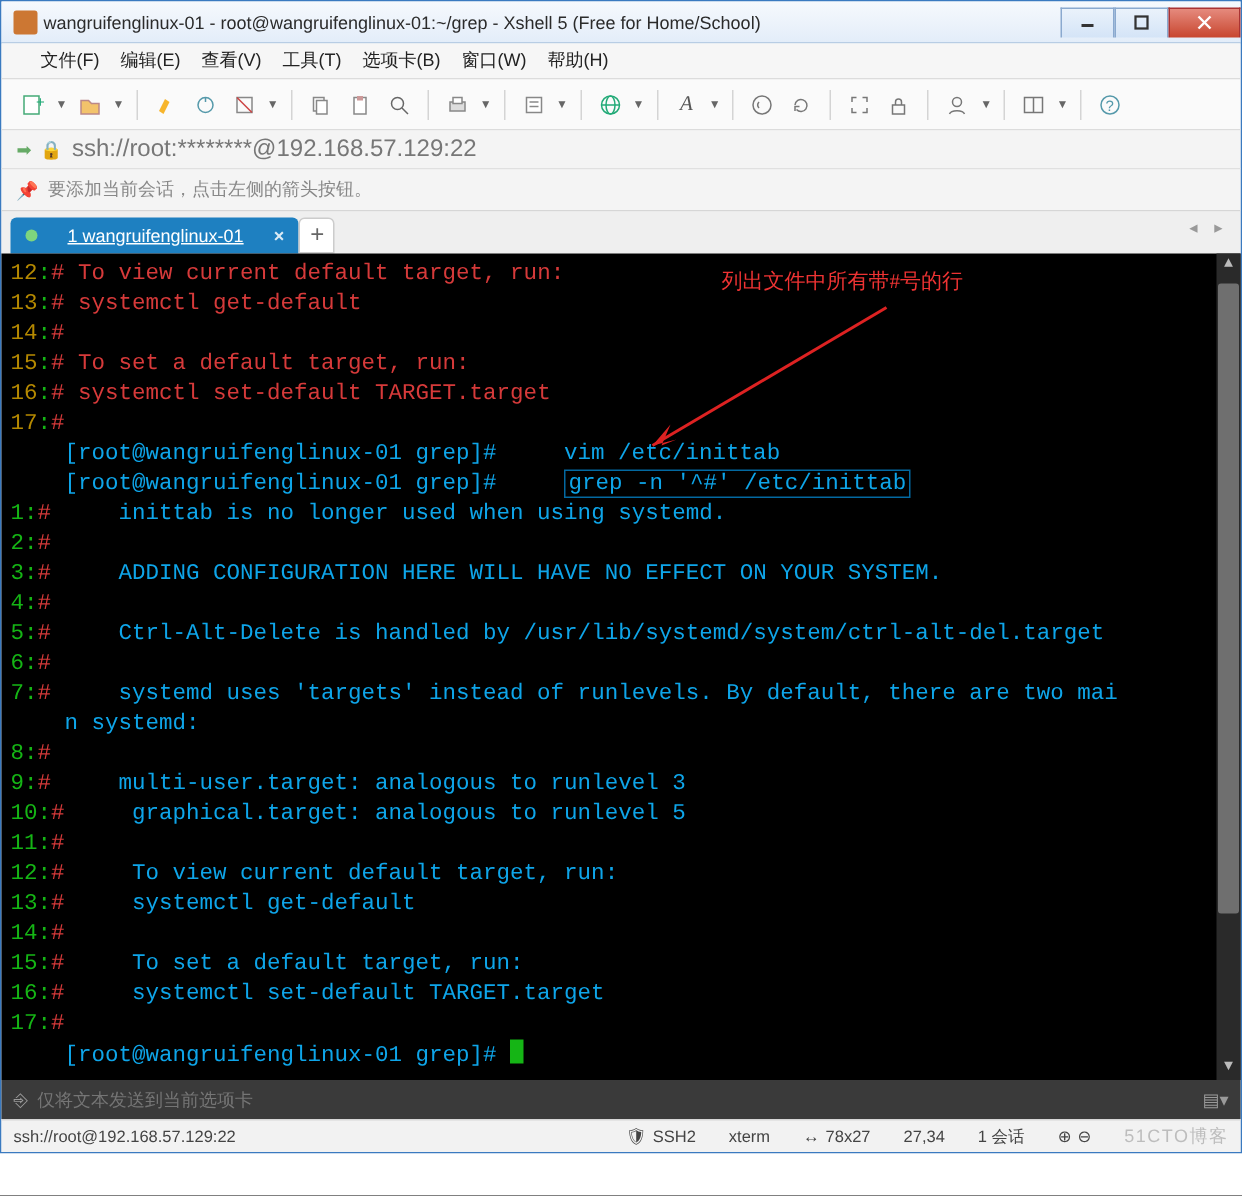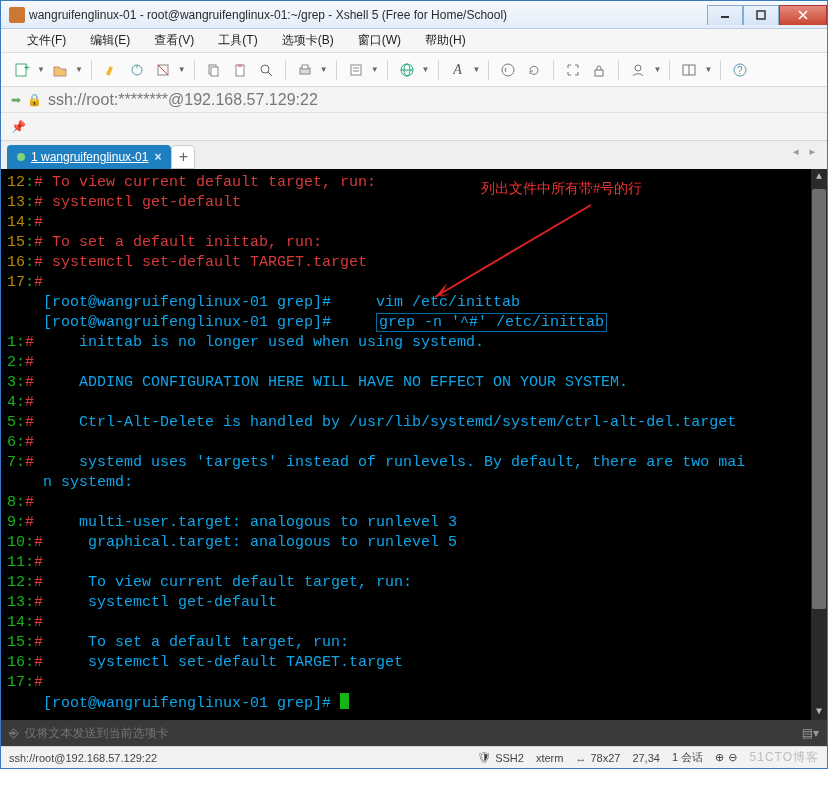--- a/index.html
+++ b/index.html
@@ -7,35 +7,35 @@
   .window-border { border: 1px solid #3a7ac0; }
   
   .titlebar { height: 28px; background: linear-gradient(#f6f9fd,#e3edf9); display:flex; align-items:center; justify-content: space-between; border-bottom:1px solid #b8cde4; padding-left:8px; }
   .titlebar-left { display:flex; align-items:center; gap:4px; color:#2b2b2b; font-size:12px; }
   .titlebar-icon { width:16px; height:16px; background:#c73; border-radius:2px; display:inline-block; }
   .win-btns { display:flex; }
   .win-btn { width:36px; height:20px; margin-top:0; display:flex; align-items:center; justify-content:center; border:1px solid #8aa9cf; border-bottom:none; background:linear-gradient(#eaf2fb,#d4e4f7); }
   .win-btn.close { width:48px; background:linear-gradient(#e58a7d,#c8462f); border-color:#a33; }
   .win-btn svg{display:block;}
   
-  .menubar { height:24px; display:flex; align-items:center; gap:12px; padding-left:20px; border-bottom:1px solid #dcdcdc; background:#f6f6f6; }
+  .menubar { height:24px; display:flex; align-items:center; gap:2px; padding-left:20px; border-bottom:1px solid #dcdcdc; background:#f6f6f6; }
   .menu-item { padding:3px 6px; color:#222; cursor:default; }
   
   .toolbar { height:34px; display:flex; align-items:center; gap:4px; padding:0 10px; border-bottom:1px solid #dcdcdc; background:#fafafa; }
   .tool-btn { width:22px; height:22px; display:flex; align-items:center; justify-content:center; border:1px solid transparent; border-radius:2px; cursor:pointer; }
   .vsep { width:1px; height:20px; background:#d4d4d4; margin:0 4px; }
   
   .addrbar { height:26px; display:flex; align-items:center; gap:6px; padding:0 10px; border-bottom:1px solid #e0e0e0; background:#f4f4f4; color:#777; }
   .addrbar .lock {color:#999;}
   .addrbar input { flex:1; border:none; background:transparent; font-size:16px; color:#777; outline:none; }
   
   .hintbar { height:28px; display:flex; align-items:center; gap:6px; padding:0 10px; background:#f4f4f4; border-bottom:1px solid #d6d6d6; color:#888; font-size:12px; }
   
   .tabsrow { height:28px; background:#efefef; display:flex; align-items:flex-end; padding:0 6px; position:relative; }
-  .tab { height:24px; display:flex; align-items:center; gap:6px; padding:0 10px; font-size:12px; border-top-left-radius:4px; border-top-right-radius:4px; }
+  .tab { height:24px; display:flex; align-items:center; gap:20px; padding:0 10px; font-size:12px; border-top-left-radius:4px; border-top-right-radius:4px; }
   .tab.active { background:#1e80c1; color:#fff; }
   .tab .bullet { width:8px;height:8px;border-radius:50%;background:#7ed57e;display:inline-block; }
   .tab .close-x { font-weight:bold; font-size:12px; opacity:.85; cursor:pointer; }
   .tab.add { width:24px; padding:0; justify-content:center; background:#fff; border:1px solid #ccc; color:#666; font-size:16px; }
   .nav-arrows { position:absolute; right:8px; top:4px; color:#999; font-size:11px; letter-spacing:4px; }
   
   .terminal { background:#000; color:#ccc; font-family:"Courier New",monospace; font-size:15px; line-height:20px; padding:4px 6px 6px 6px; position:relative; min-height:530px; }
   .line { white-space:pre; }
   .ln-yellow { color:#b58900; }
   .ln-green  { color:#15b515; }
@@ -45,21 +45,21 @@
   .cmdbox { border:1px solid #0369a1; padding:0 2px; }
   .annotation { position:absolute; color:#e33; font-family:"Microsoft YaHei"; font-size:14px; pointer-events:none; }
   .annot-arrow { position:absolute; pointer-events:none; }
   .scrollbar { position:absolute; right:0; top:0; bottom:0; width:16px; background:#2a2a2a; display:flex; flex-direction:column; align-items:center; }
   .scrollbar .arrow{height:16px;color:#bbb;font-size:10px;display:flex;align-items:center;justify-content:center;width:100%;}
   .scrollbar .thumb{ width:14px; background:#6f6f6f; border-radius:2px; }
   
   .sendbar { height:26px; background:#3a3a3a; display:flex; align-items:center; padding:0 8px; gap:6px; color:#aaa; }
   .sendbar input { flex:1; background:transparent; border:none; color:#bbb; font-size:12px; outline:none; }
   
-  .statusbar { height:22px; background:#f2f2f2; border-top:1px solid #d6d6d6; display:flex; align-items:center; font-size:11px; color:#444; padding:0 8px; gap:12px; }
+  .statusbar { height:22px; background:#f2f2f2; border-top:1px solid #d6d6d6; display:flex; align-items:center; font-size:11px; color:#444; padding:0 8px; gap:22px; }
   .statusbar .grow { flex:1; }
   .status-item { display:flex; align-items:center; gap:4px; }
   .watermark { color:#bdbdbd; font-size:12px; letter-spacing:1px; }
   .caret{font-size:8px;color:#666;}
 </style>
 </head>
 <body>
 
 <div class="window-border">
 
@@ -230,38 +230,39 @@
   </div>
 
   <div class="addrbar">
     <span style="color:#6a6;">➡</span>
     <span class="lock">🔒</span>
     <input value="ssh://root:********@192.168.57.129:22" style="">
   </div>
 
   <div class="hintbar">
     <span style="color:#8a8a8a;">📌</span>
+    <span>要添加当前会话，点击左侧的箭头按钮。</span>
   </div>
 
   <div class="tabsrow">
     <div class="tab active">
       <span class="bullet"></span>
       <span style="text-decoration:underline;">1 wangruifenglinux-01</span>
       <span class="close-x">×</span>
     </div>
     <div class="tab add">+</div>
     <div class="nav-arrows">◂ ▸</div>
   </div>
 
   <div class="terminal">
     <div id="term-body">
         <div class="line"><span class="ln-yellow">12</span><span class="ln-green">:</span><span class="txt-red"># To view current default target, run:</span></div>
         <div class="line"><span class="ln-yellow">13</span><span class="ln-green">:</span><span class="txt-red"># systemctl get-default</span></div>
         <div class="line"><span class="ln-yellow">14</span><span class="ln-green">:</span><span class="txt-red">#</span></div>
-        <div class="line"><span class="ln-yellow">15</span><span class="ln-green">:</span><span class="txt-red"># To set a default inittab, run:</span></div>
+        <div class="line"><span class="ln-yellow">15</span><span class="ln-green">:</span><span class="txt-red"># To set a default target, run:</span></div>
         <div class="line"><span class="ln-yellow">16</span><span class="ln-green">:</span><span class="txt-red"># systemctl set-default TARGET.target</span></div>
         <div class="line"><span class="ln-yellow">17</span><span class="ln-green">:</span><span class="txt-red">#</span></div>
         <div class="line"><span class="txt-white">[root@wangruifenglinux-01 grep]# </span><span class="txt-white">vim /etc/inittab</span></div>
         <div class="line"><span class="txt-white">[root@wangruifenglinux-01 grep]# </span><span class="cmdbox txt-white">grep -n '^#' /etc/inittab</span></div>
         <div class="line"><span class="ln-green">1:</span><span class="txt-red">#</span><span class="txt-white"> inittab is no longer used when using systemd.</span></div>
         <div class="line"><span class="ln-green">2:</span><span class="txt-red">#</span><span class="txt-white"></span></div>
         <div class="line"><span class="ln-green">3:</span><span class="txt-red">#</span><span class="txt-white"> ADDING CONFIGURATION HERE WILL HAVE NO EFFECT ON YOUR SYSTEM.</span></div>
         <div class="line"><span class="ln-green">4:</span><span class="txt-red">#</span><span class="txt-white"></span></div>
         <div class="line"><span class="ln-green">5:</span><span class="txt-red">#</span><span class="txt-white"> Ctrl-Alt-Delete is handled by /usr/lib/systemd/system/ctrl-alt-del.target</span></div>
         <div class="line"><span class="ln-green">6:</span><span class="txt-red">#</span><span class="txt-white"></span></div>

